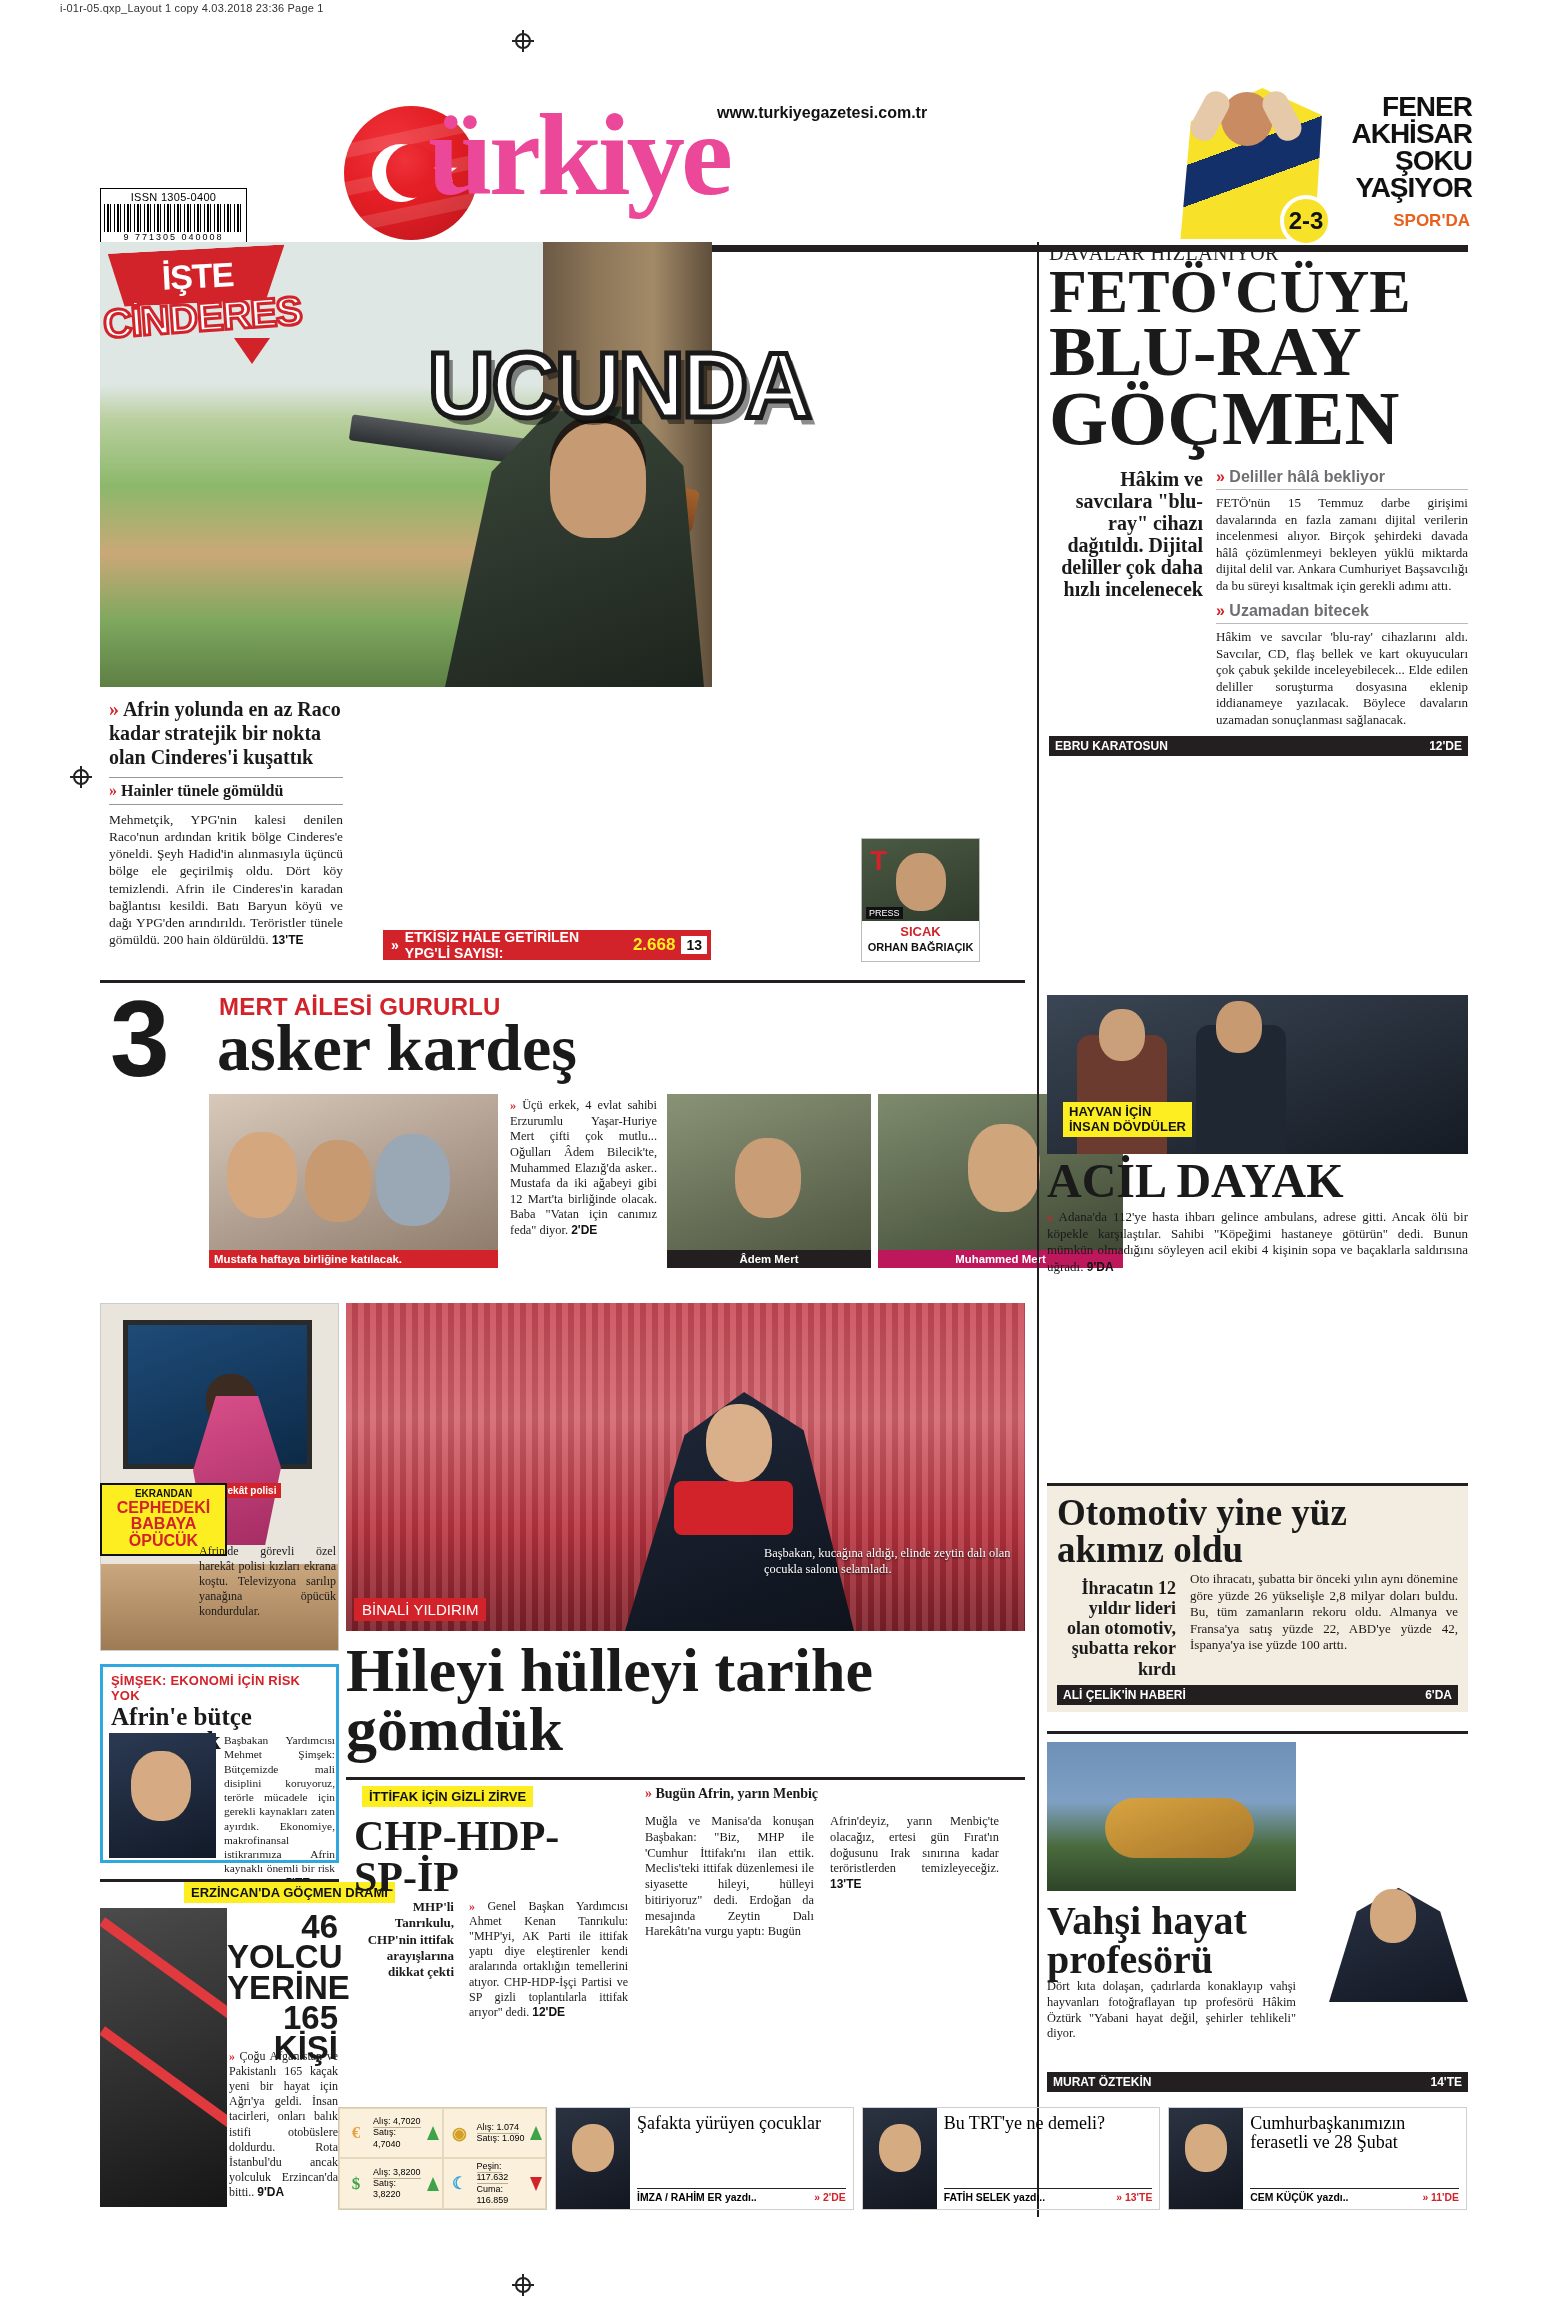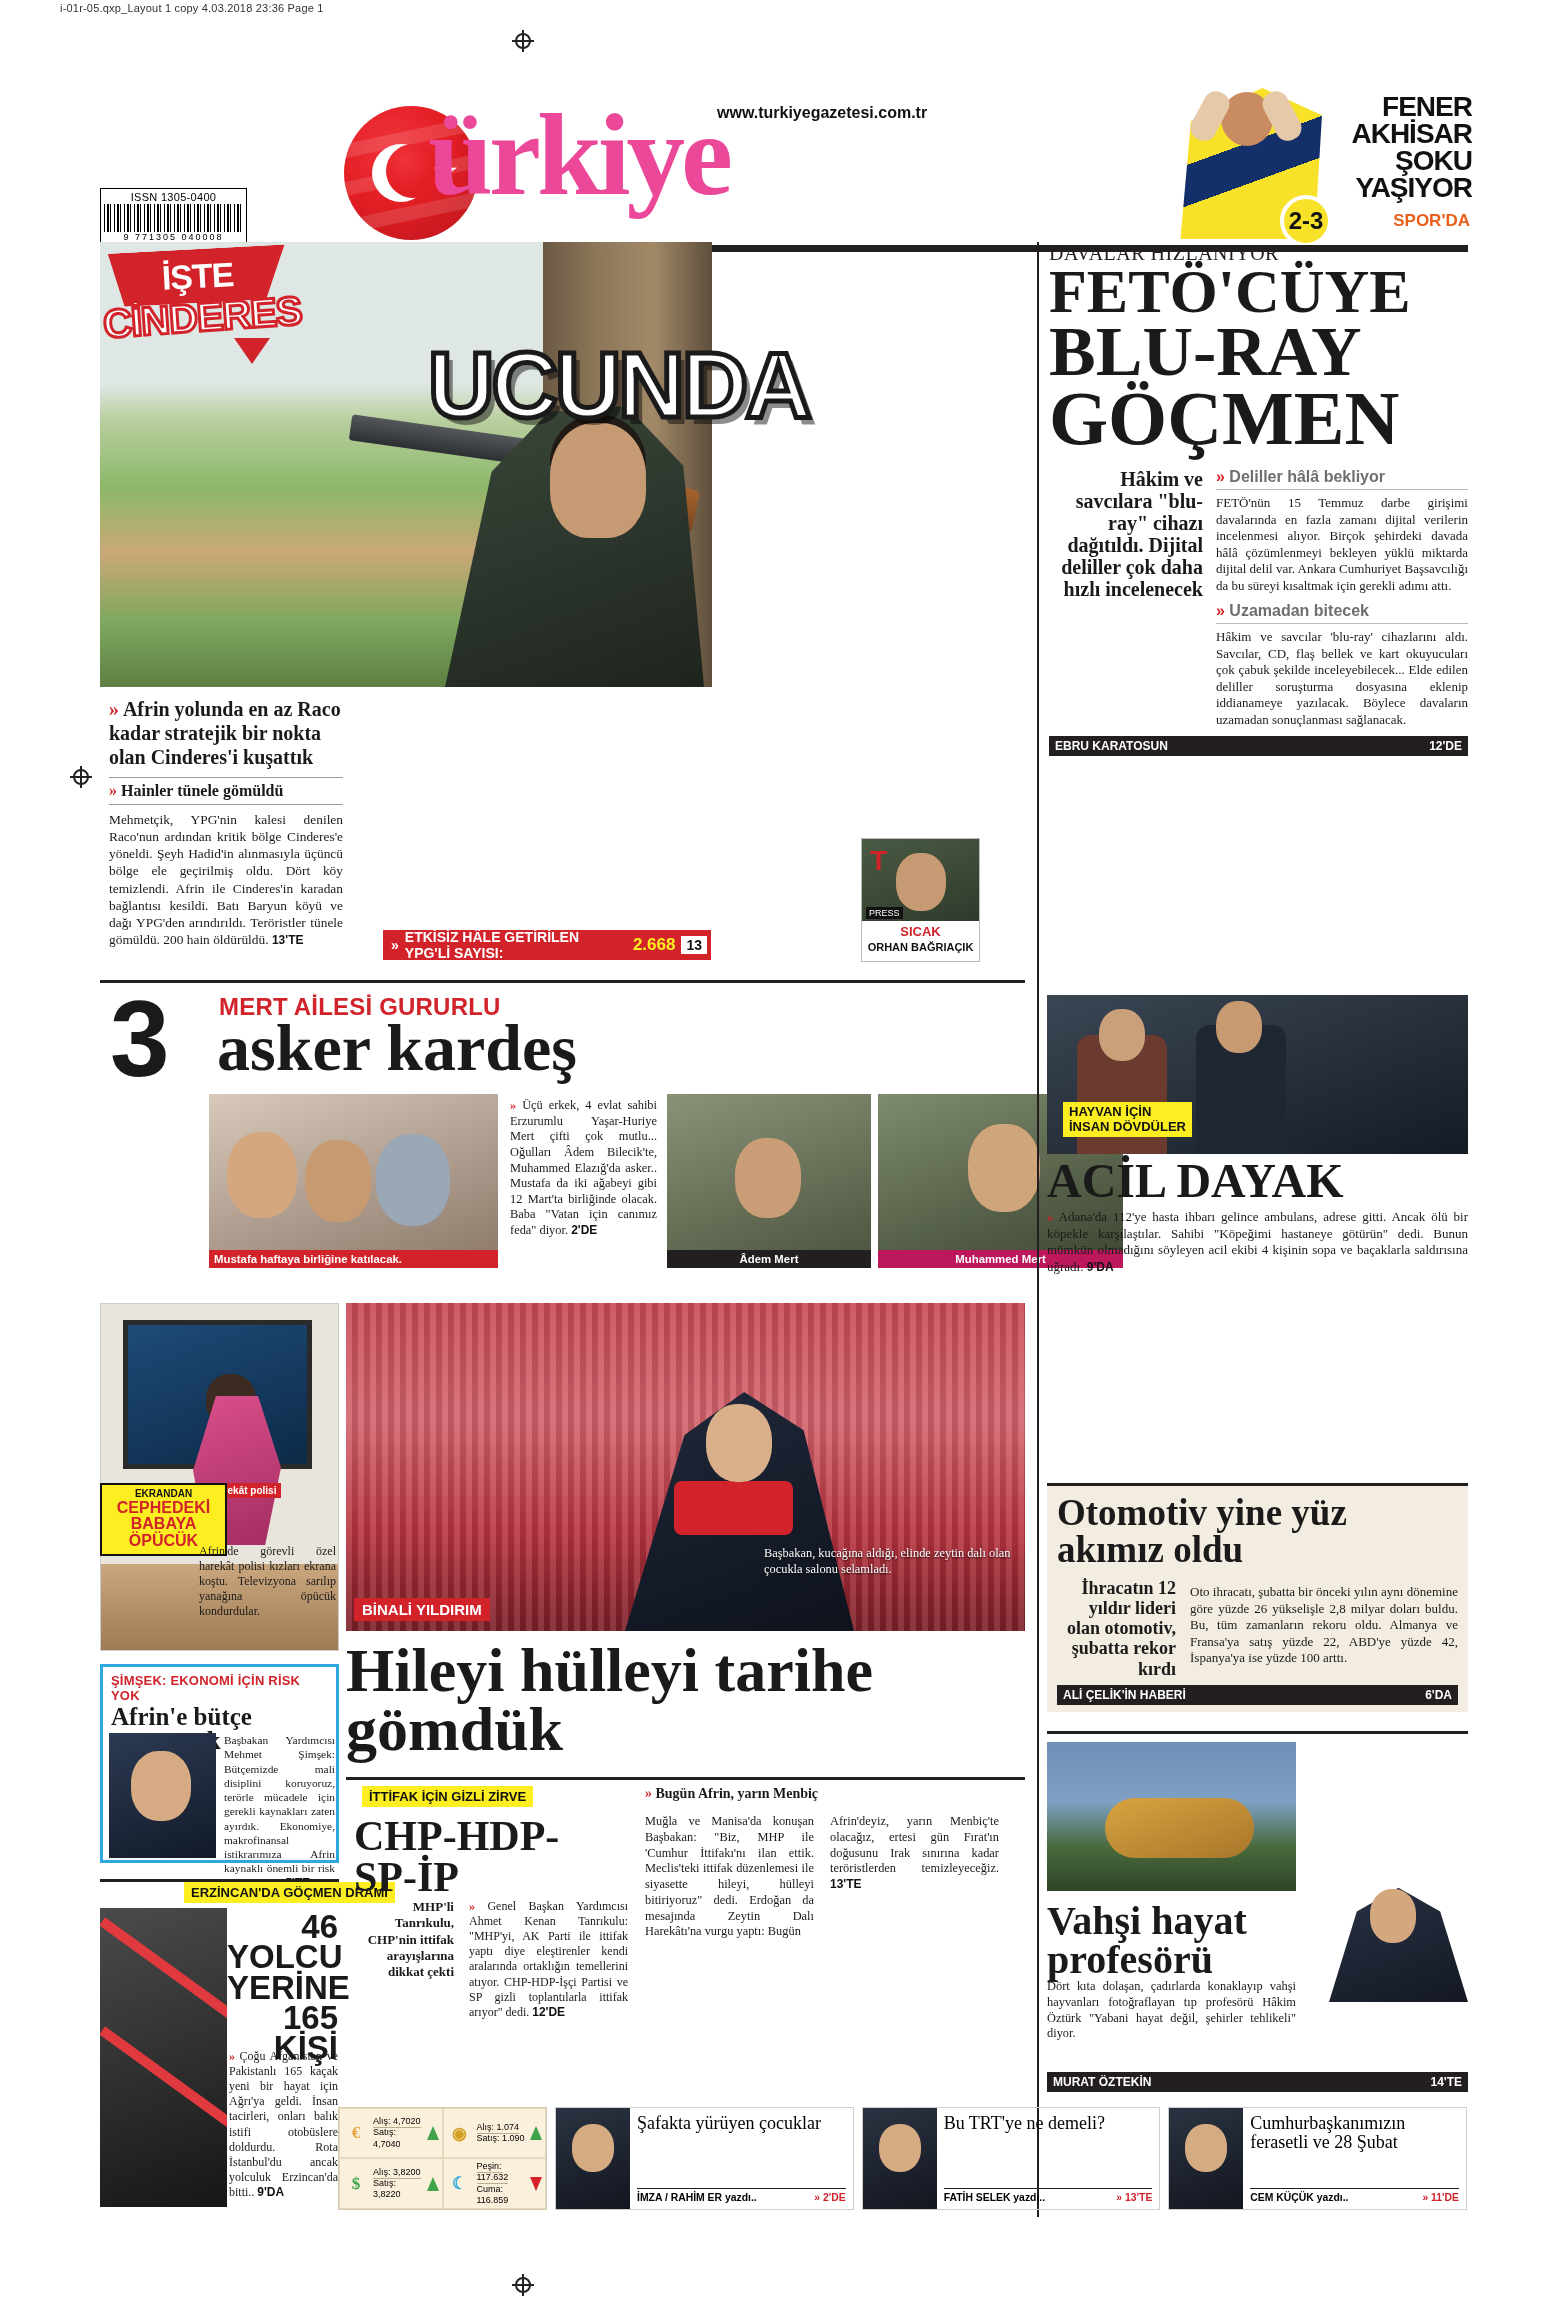--- a/index.html
+++ b/index.html
@@ -303,21 +303,21 @@
   .yild .crowd{ position:absolute; inset:0;
      background:repeating-linear-gradient(90deg, rgba(255,255,255,.10) 0 6px, rgba(0,0,0,.10) 6px 12px);}
   .yild .man{ position:absolute; left:279px; bottom:0; width:229px; height:239px;
      background:linear-gradient(160deg,#20283a,#0e131c);
      clip-path:polygon(26% 18%,52% 0,78% 16%,100% 100%,0 100%);}
   .yild .face{ position:absolute; left:360px; bottom:149px; width:66px; height:78px;
      border-radius:46%; background:#d9b089;}
   .yild .scarf{ position:absolute; left:328px; bottom:96px; width:119px; height:54px;
      background:#d2232a; border-radius:8px;}
   .yild .namebadge{ position:absolute; left:8px; top:295px; background:#d2232a; color:#fff;
-     font-family:"Liberation Sans",sans-serif; font-weight:bold; font-size:15px; padding:3px 8px;}
+     font-family:"Liberation Sans",sans-serif; font-weight:normal; font-size:15px; padding:3px 8px;}
   .yild .cap{ position:absolute; left:418px; top:243px; width:255px; color:#fff;
      font-size:12.4px; line-height:1.25; text-shadow:0 1px 2px rgba(0,0,0,.9);}
   .yild .h{ position:absolute; left:0; top:338px; width:679px; font-size:62px; line-height:.95;}
 
   
   .chp{ position:absolute; left:346px; top:1777px; width:679px; height:328px;
         border-top:3px solid #231f20; }
   .chp .badge{ position:absolute; left:16px; top:6px; background:#fcee21; color:#111;
      font-family:"Liberation Sans",sans-serif; font-weight:bold; font-size:13px; padding:3px 7px;}
   .chp .h{ position:absolute; left:8px; top:36px; width:229px; font-size:42px; line-height:.98;}
@@ -361,21 +361,21 @@
      font-family:"Liberation Sans",sans-serif; font-weight:bold; font-size:13px;
      padding:3px 6px; line-height:1.12;}
   .acil .h{ margin-left:10px; margin-top:4px; font-size:48px;}
   .acil .t{ margin-left:10px; margin-top:6px; font-size:13px; line-height:1.28; text-align:justify;}
 
   .oto{ position:absolute; left:1047px; top:1483px; width:421px; height:229px;
         background:#f3ece0; border-top:3px solid #231f20; padding:8px 10px;}
   .oto .h{ font-size:37px; line-height:1.0;}
   .oto .lead2{ float:left; width:119px; text-align:right; font-size:18px; line-height:1.12;
      font-weight:bold; margin-top:10px;}
-  .oto .t{ margin-left:133px; margin-top:16px; font-size:13px; line-height:1.27; text-align:justify;}
+  .oto .t{ margin-left:133px; margin-top:3px; font-size:13px; line-height:1.27; text-align:justify;}
 
   .vahsi{ position:absolute; left:1047px; top:1731px; width:421px; height:289px;
           border-top:3px solid #231f20;}
   .vahsi .ph{ position:absolute; left:0; top:8px; width:249px; height:149px;
      background:linear-gradient(180deg,#6e90b7 0%,#7fa0c4 40%,#4a6b3e 70%,#2e4427 100%); overflow:hidden;}
   .vahsi .cat{ position:absolute; left:58px; top:56px; width:149px; height:60px;
      background:linear-gradient(160deg,#d8a441,#a8762a); border-radius:30px;}
   .vahsi .h{ position:absolute; left:0; top:167px; width:279px; font-size:40px; line-height:.98;}
   .vahsi .pp{ position:absolute; right:0; top:149px; width:139px; height:119px;
      background:linear-gradient(160deg,#2a3346,#131823); clip-path:polygon(20% 24%,50% 4%,80% 24%,100% 100%,0 100%);}

